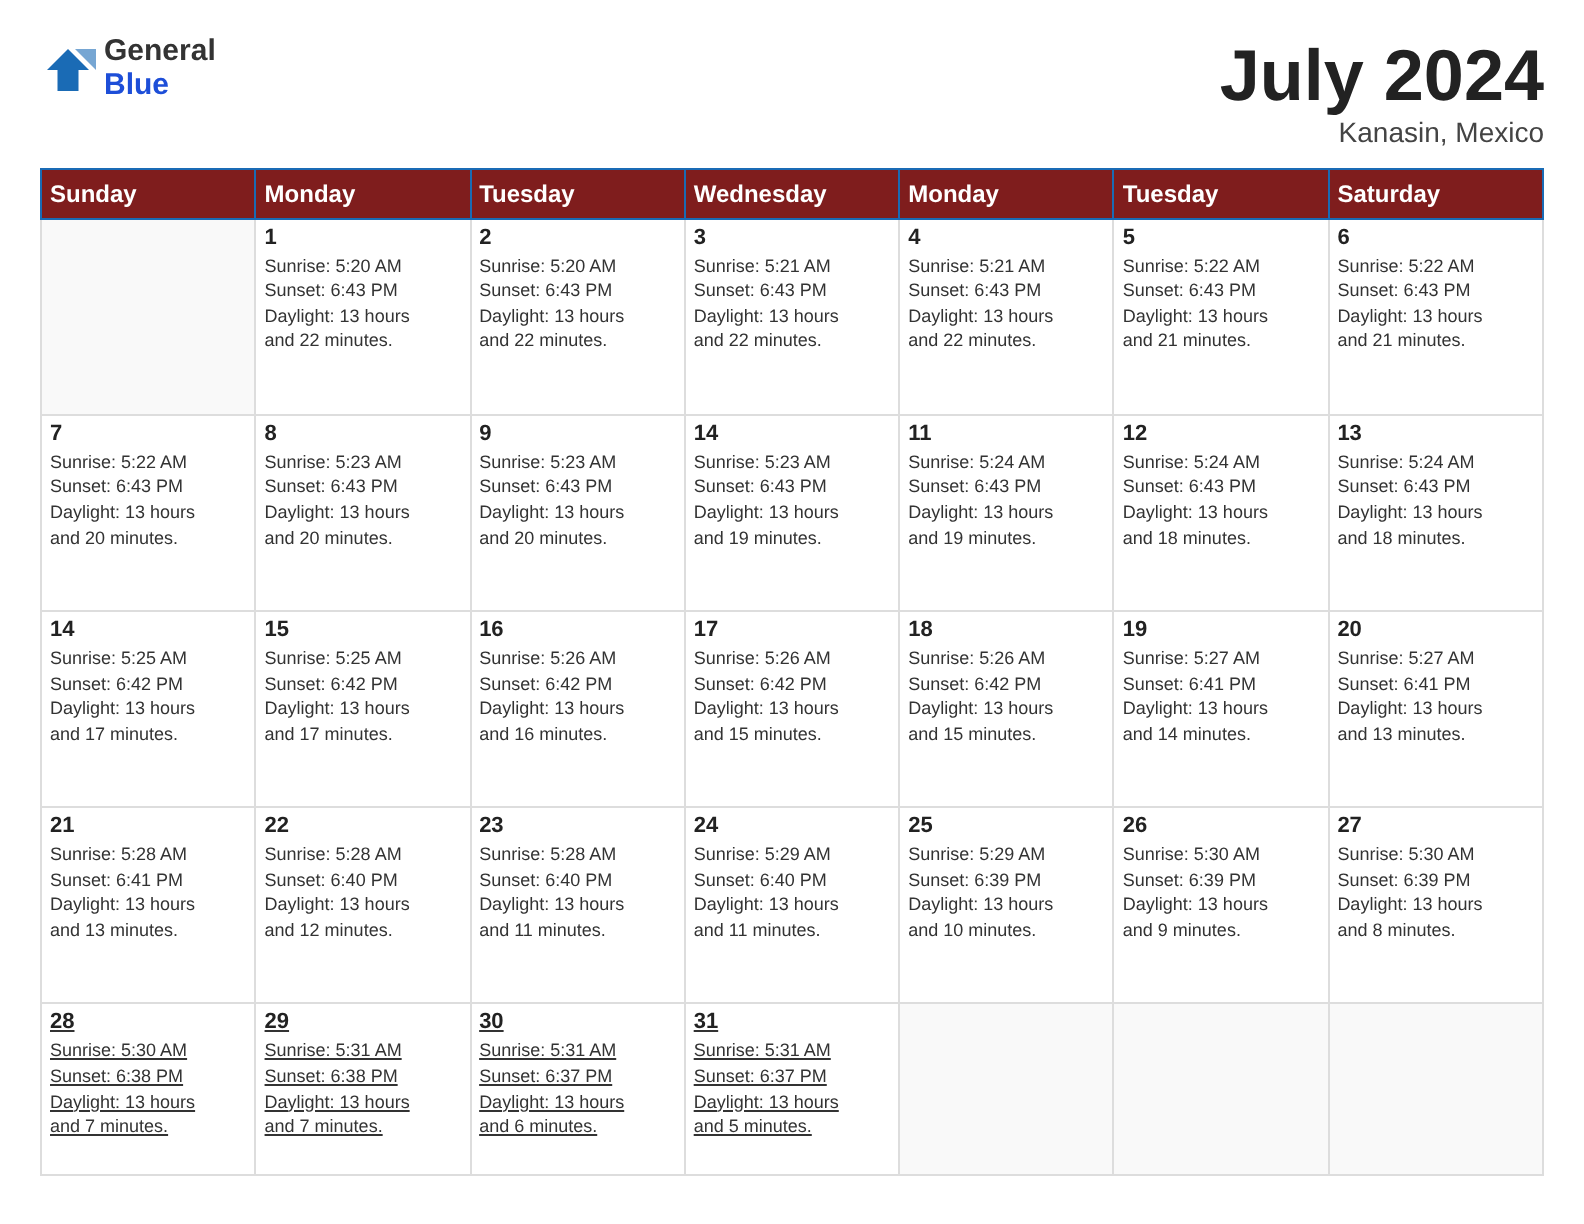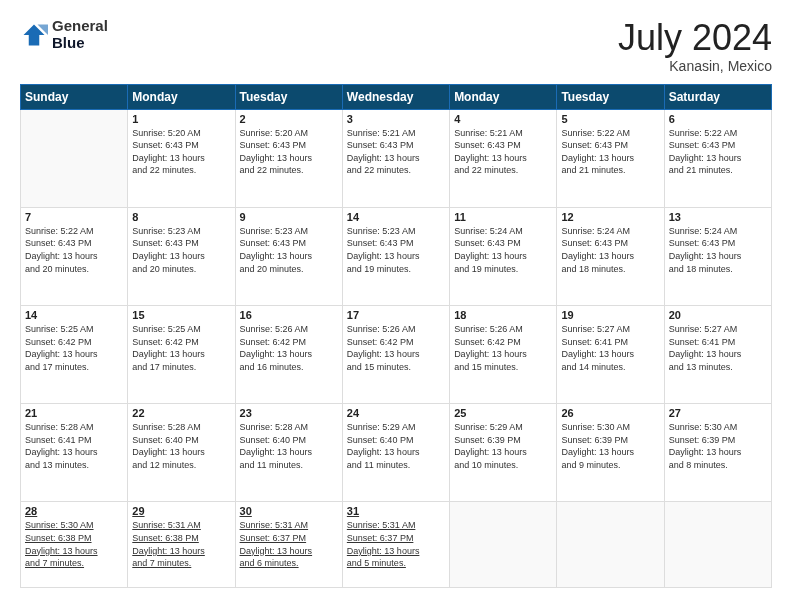--- a/index.html
+++ b/index.html
@@ -29,47 +29,47 @@
       gap: 4px;
     }
     .logo-text {
       display: flex;
       flex-direction: column;
       font-size: 15px;
       font-weight: bold;
       line-height: 1.1;
     }
     .logo-general { color: #333; }
-    .logo-blue { color: #0f172a; }
+    .logo-blue { color: #1d4ed8; }
     .logo-icon {
       width: 28px;
       height: 28px;
     }
     .title-block {
       text-align: right;
     }
     .title-month {
       font-size: 36px;
-      font-weight: normal;
+      font-weight: bold;
       color: #222;
       line-height: 1.1;
     }
     .title-location {
       font-size: 14px;
       color: #444;
     }
     .calendar {
       flex: 1;
       border: 1px solid #ccc;
       border-collapse: collapse;
       width: 100%;
       table-layout: fixed;
     }
     .calendar th {
-      background: #0c4a6e;
+      background: #7f1d1d;
       color: #fff;
       font-size: 12px;
       font-weight: bold;
       padding: 5px 4px;
       text-align: left;
       border: 1px solid #1a6bb5;
     }
     .calendar td {
       vertical-align: top;
       border: 1px solid #ddd;

